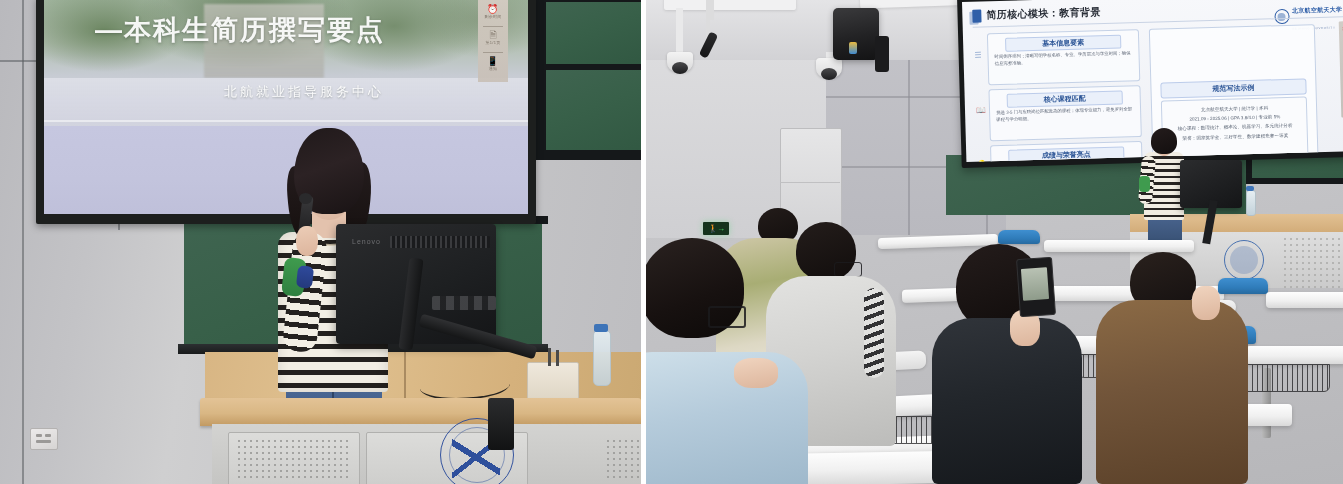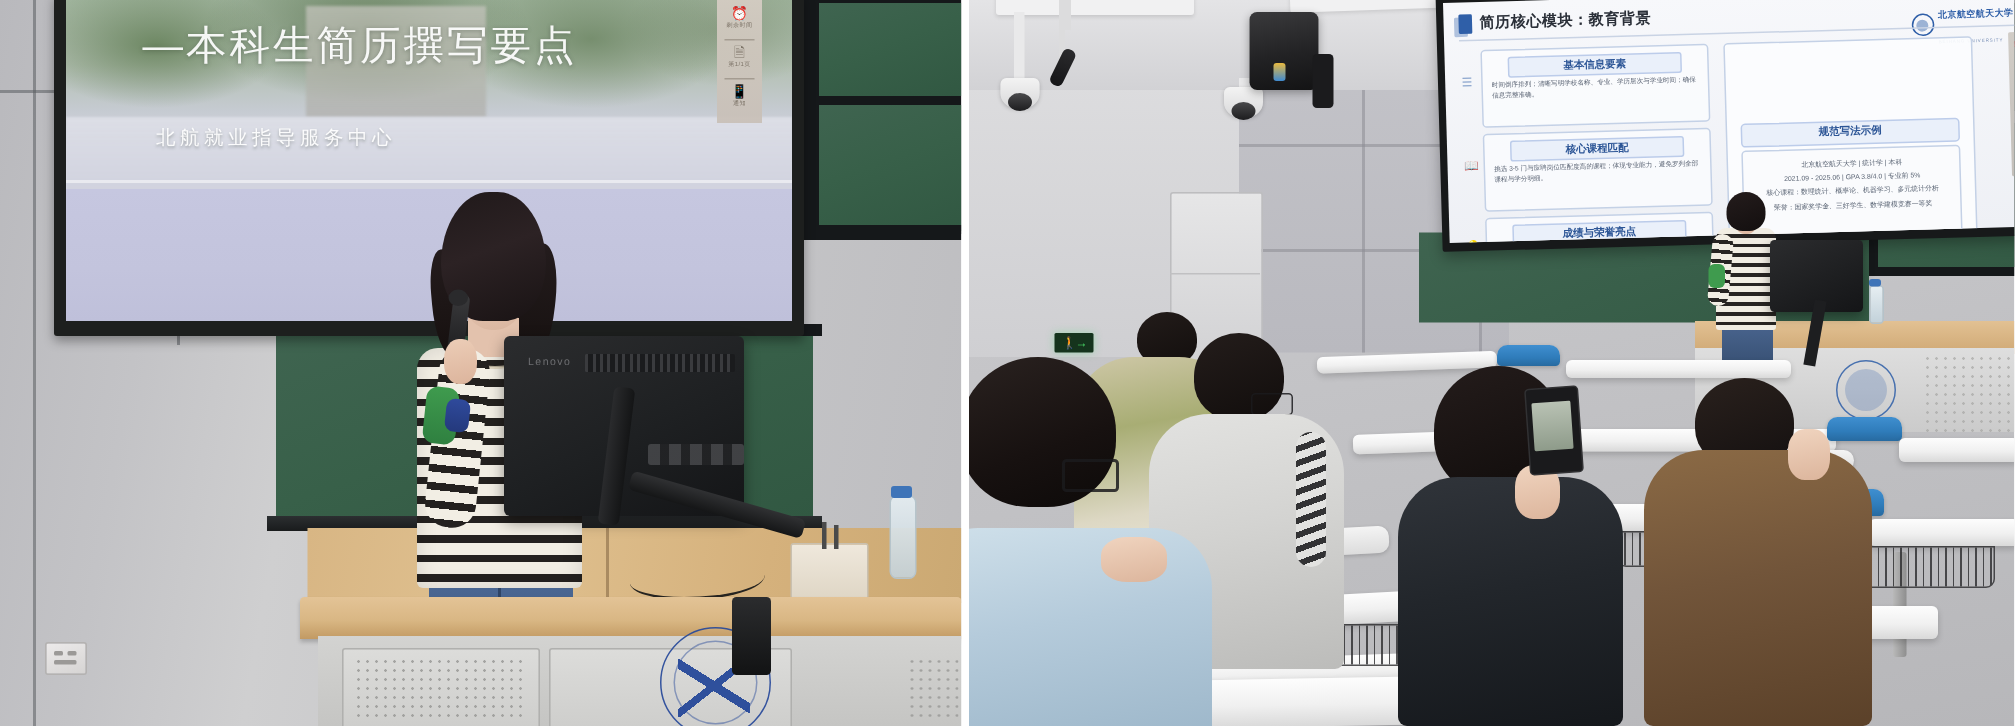--- a/index.html
+++ b/index.html
@@ -36,23 +36,23 @@
   .l-slidebuild{position:absolute;left:160px;top:4px;width:120px;height:74px;
     background:linear-gradient(180deg,rgba(196,196,188,.75),rgba(168,166,158,.55));
     filter:blur(1.2px);}
   .l-slideroad{position:absolute;left:0;top:78px;width:484px;height:52px;
     background:linear-gradient(180deg,rgba(222,224,232,.9),rgba(206,208,220,.85));filter:blur(.6px);}
   .l-slidelower{position:absolute;left:0;top:126px;width:484px;height:88px;
     background:linear-gradient(180deg,#c6c7e0 0%,#c3c4dd 60%,#bfc0da 100%);}
   .l-slidehair{position:absolute;left:0;top:120px;width:484px;height:2px;background:rgba(255,255,255,.5);}
 
   .l-title{position:absolute;left:28px;top:12px;width:336px;text-align:center;
-    font-size:27px;letter-spacing:2px;font-weight:400;color:rgba(255,255,255,.93);
+    font-size:27px;letter-spacing:2px;font-weight:700;color:rgba(255,255,255,.93);
     text-shadow:0 1px 3px rgba(60,70,60,.45);white-space:nowrap;}
-  .l-subtitle{position:absolute;left:60px;top:83px;width:300px;text-align:left;
+  .l-subtitle{position:absolute;left:40px;top:83px;width:300px;text-align:right;
     font-size:13px;letter-spacing:3px;color:rgba(255,255,255,.93);
     text-shadow:0 1px 2px rgba(70,80,70,.4);white-space:nowrap;}
   .l-presenter{position:absolute;left:44px;top:140px;width:260px;text-align:center;
     font-size:14px;letter-spacing:5px;color:#ffffff;white-space:nowrap;
     text-shadow:0 1px 2px rgba(90,90,120,.35);}
 
   .l-slidebar{position:absolute;left:434px;top:0;width:30px;height:82px;
     background:linear-gradient(180deg,rgba(214,205,196,.92),rgba(200,191,182,.9));}
   .l-slidebar .sb{position:absolute;left:0;width:30px;text-align:center;color:#7d7468;}
   .l-slidebar .sbico{font-size:9px;line-height:10px;}

